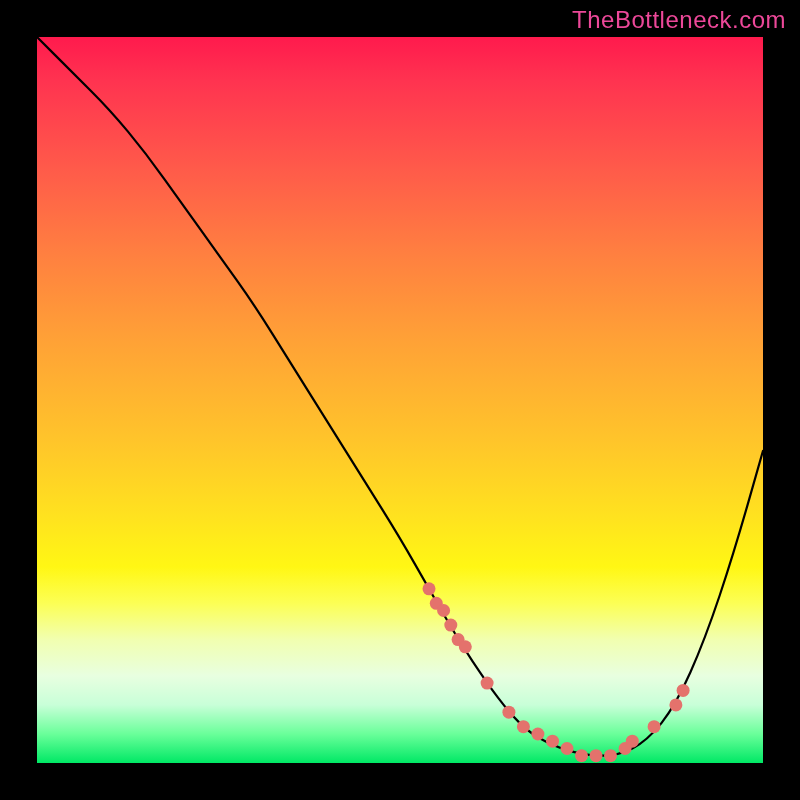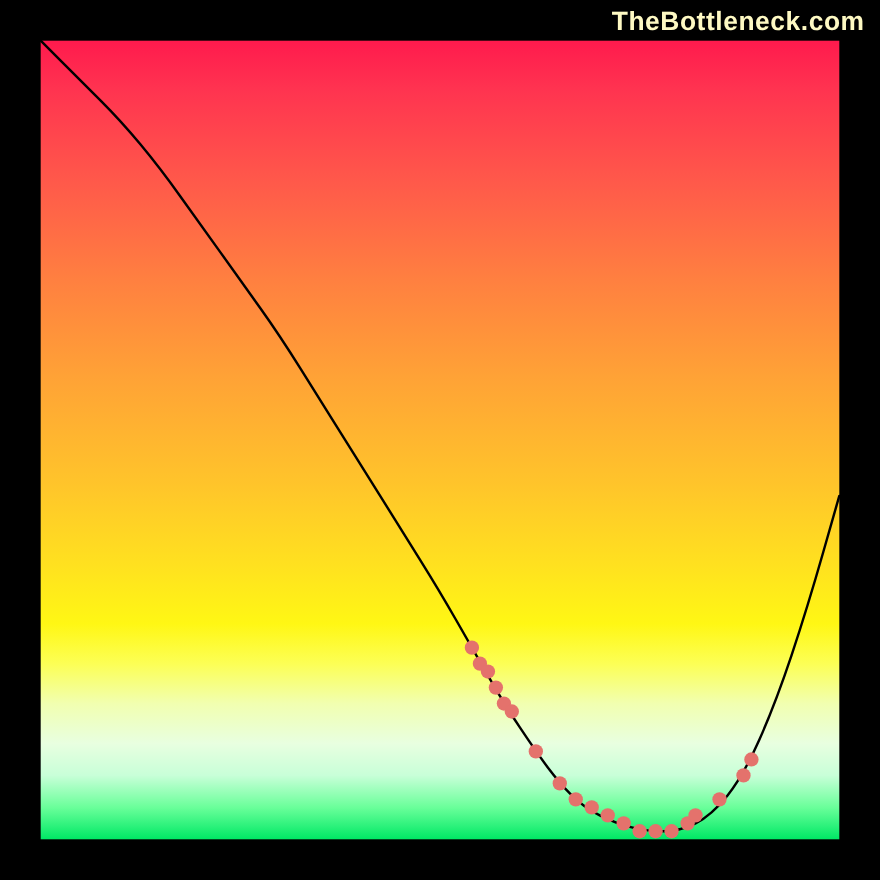--- a/index.html
+++ b/index.html
@@ -8,23 +8,23 @@
     height: 800px;
     background: #000;
     position: relative;
     overflow: hidden;
     font-family: Arial, sans-serif;
   }
   .attribution {
     position: absolute;
     top: 6px;
     right: 14px;
-    color: #fef9c3;
+    color: #ec4899;
     font-size: 24px;
-    font-weight: 700;
+    font-weight: 400;
     letter-spacing: 0.5px;
     z-index: 10;
   }
   .plot-area {
     position: absolute;
     left: 37px;
     top: 37px;
     width: 726px;
     height: 726px;
     background: linear-gradient(to bottom,

